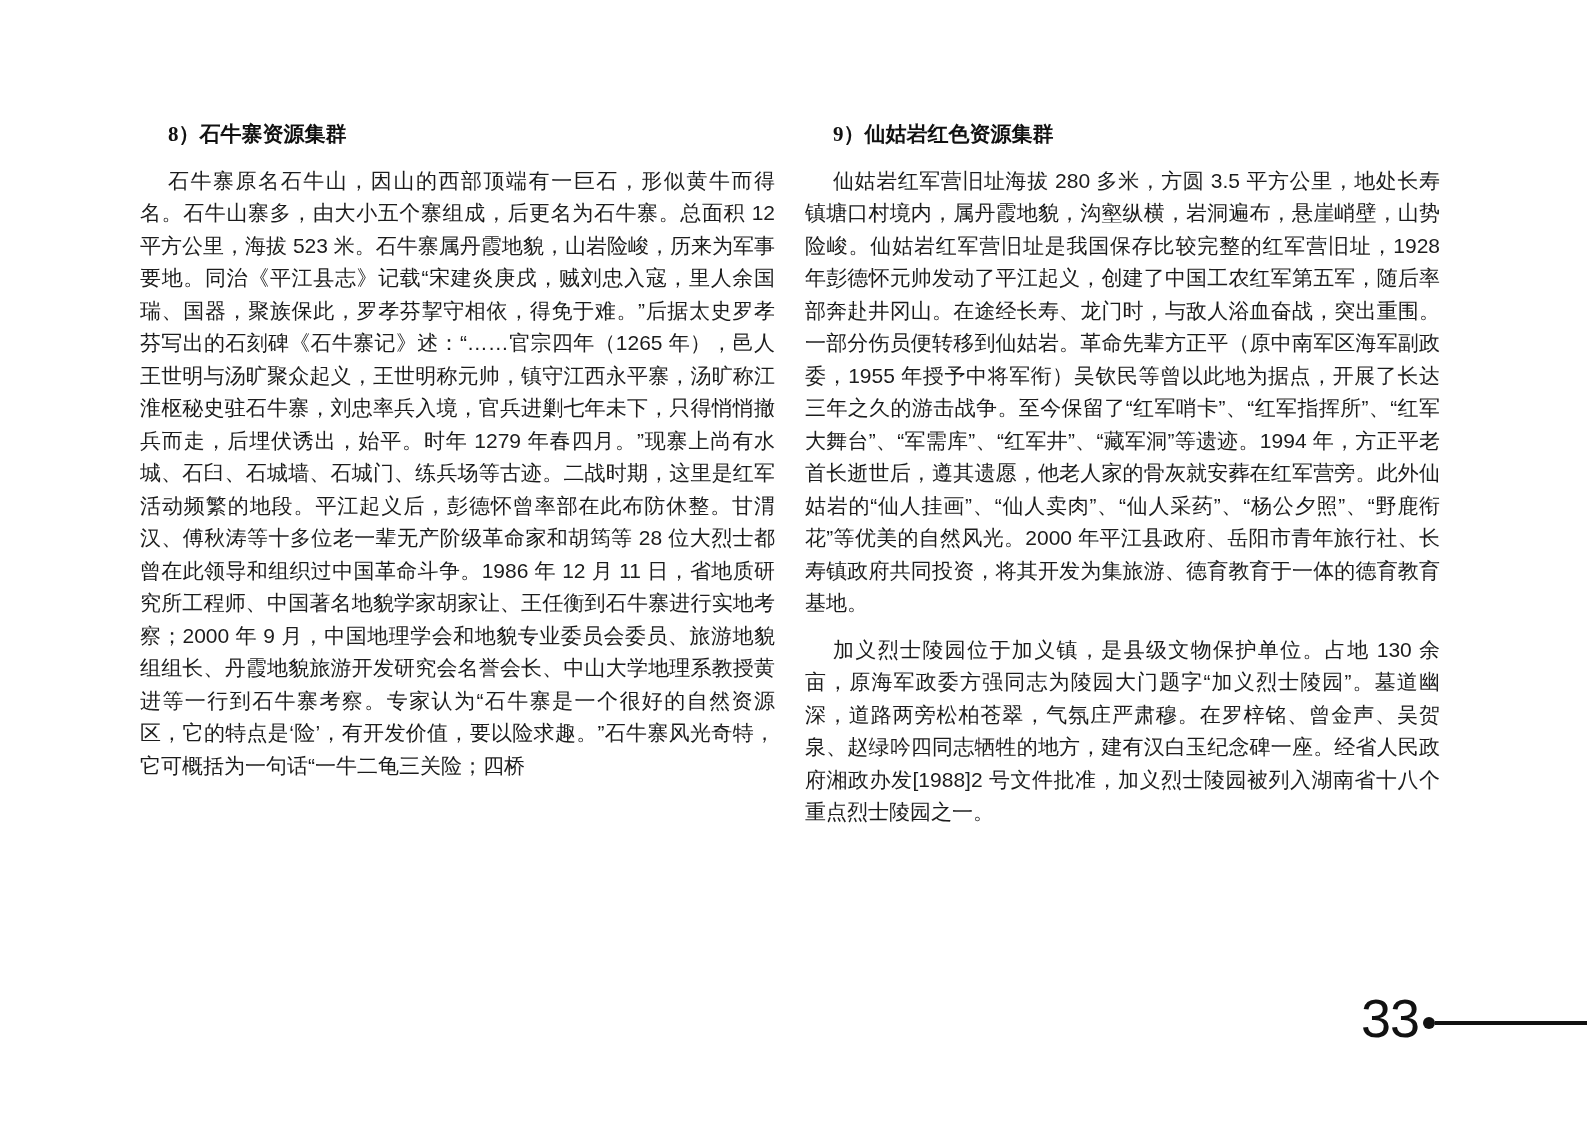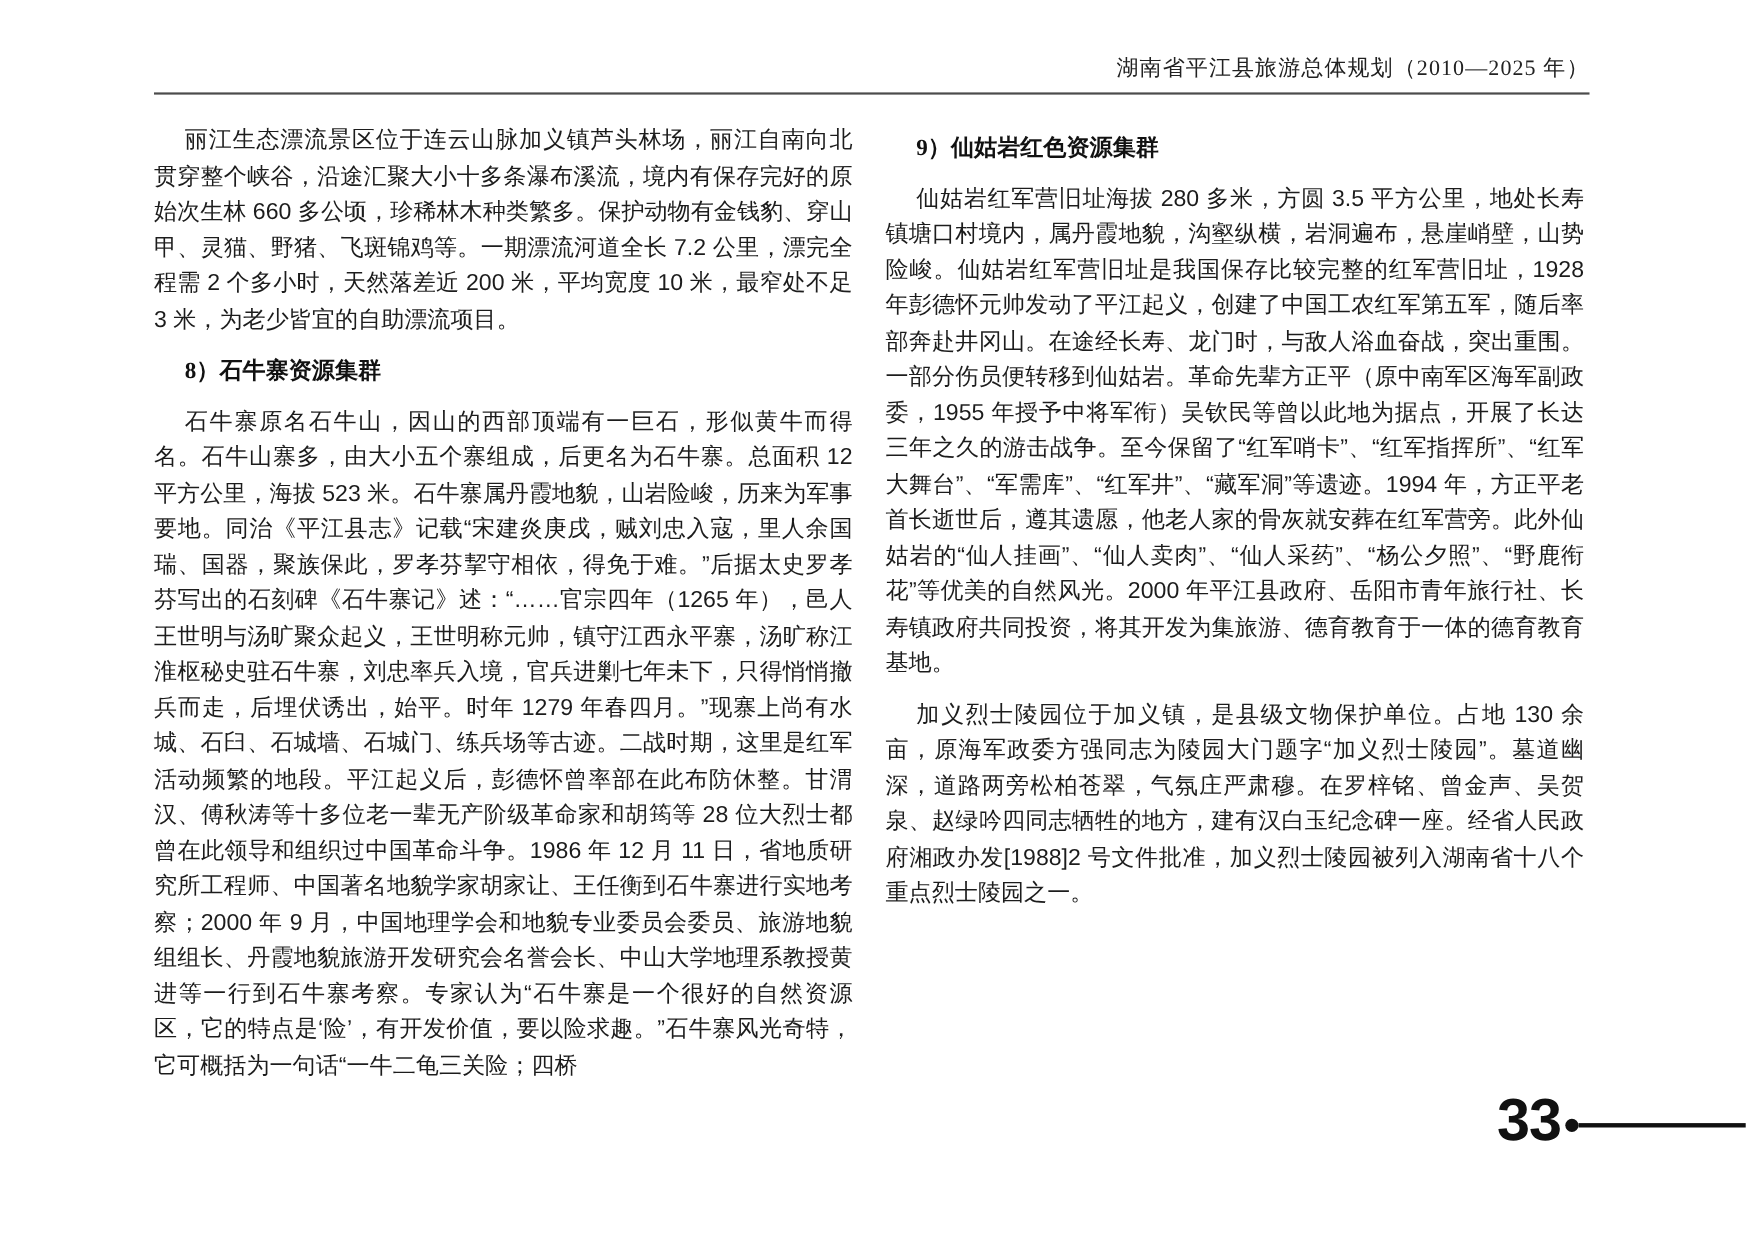--- a/index.html
+++ b/index.html
@@ -69,21 +69,20 @@
     right: 0;
     display: flex;
     align-items: center;
   }
   .page-number {
     font-family: "Liberation Sans", sans-serif;
     font-size: 54px;
     line-height: 54px;
     color: #111111;
     letter-spacing: -1px;
-    font-weight: bold;
   }
   .footer-dot {
     width: 12px;
     height: 12px;
     border-radius: 50%;
     background: #111111;
     margin-left: 4px;
     margin-top: 10px;
   }
   .footer-rule {
@@ -91,28 +90,24 @@
     height: 4px;
     background: #111111;
     margin-top: 10px;
   }
 </style>
 </head>
 <body>
 
 <div class="page">
 
-  <div class="page-header">
-    <span class="header-title">湖南省平江县旅游总体规划（2010—2025 年）</span>
-  </div>
 
   <div class="content">
 
     <div class="column">
-      <p class="para">丽江生态漂流景区位于连云山脉加义镇芦头林场，丽江自南向北贯穿整个峡谷，沿途汇聚大小十多条瀑布溪流，境内有保存完好的原始次生林 660 多公顷，珍稀林木种类繁多。保护动物有金钱豹、穿山甲、灵猫、野猪、飞斑锦鸡等。一期漂流河道全长 7.2 公里，漂完全程需 2 个多小时，天然落差近 200 米，平均宽度 10 米，最窄处不足 3 米，为老少皆宜的自助漂流项目。</p>
       <h3 class="section-heading">8）石牛寨资源集群</h3>
       <p class="para">石牛寨原名石牛山，因山的西部顶端有一巨石，形似黄牛而得名。石牛山寨多，由大小五个寨组成，后更名为石牛寨。总面积 12 平方公里，海拔 523 米。石牛寨属丹霞地貌，山岩险峻，历来为军事要地。同治《平江县志》记载“宋建炎庚戌，贼刘忠入寇，里人余国瑞、国器，聚族保此，罗孝芬挈守相依，得免于难。”后据太史罗孝芬写出的石刻碑《石牛寨记》述：“……官宗四年（1265 年），邑人王世明与汤旷聚众起义，王世明称元帅，镇守江西永平寨，汤旷称江淮枢秘史驻石牛寨，刘忠率兵入境，官兵进剿七年未下，只得悄悄撤兵而走，后埋伏诱出，始平。时年 1279 年春四月。”现寨上尚有水城、石臼、石城墙、石城门、练兵场等古迹。二战时期，这里是红军活动频繁的地段。平江起义后，彭德怀曾率部在此布防休整。甘渭汉、傅秋涛等十多位老一辈无产阶级革命家和胡筠等 28 位大烈士都曾在此领导和组织过中国革命斗争。1986 年 12 月 11 日，省地质研究所工程师、中国著名地貌学家胡家让、王任衡到石牛寨进行实地考察；2000 年 9 月，中国地理学会和地貌专业委员会委员、旅游地貌组组长、丹霞地貌旅游开发研究会名誉会长、中山大学地理系教授黄进等一行到石牛寨考察。专家认为“石牛寨是一个很好的自然资源区，它的特点是‘险’，有开发价值，要以险求趣。”石牛寨风光奇特，它可概括为一句话“一牛二龟三关险；四桥</p>
     </div>
 
     <div class="column">
       <h3 class="section-heading">9）仙姑岩红色资源集群</h3>
       <p class="para">仙姑岩红军营旧址海拔 280 多米，方圆 3.5 平方公里，地处长寿镇塘口村境内，属丹霞地貌，沟壑纵横，岩洞遍布，悬崖峭壁，山势险峻。仙姑岩红军营旧址是我国保存比较完整的红军营旧址，1928 年彭德怀元帅发动了平江起义，创建了中国工农红军第五军，随后率部奔赴井冈山。在途经长寿、龙门时，与敌人浴血奋战，突出重围。一部分伤员便转移到仙姑岩。革命先辈方正平（原中南军区海军副政委，1955 年授予中将军衔）吴钦民等曾以此地为据点，开展了长达三年之久的游击战争。至今保留了“红军哨卡”、“红军指挥所”、“红军大舞台”、“军需库”、“红军井”、“藏军洞”等遗迹。1994 年，方正平老首长逝世后，遵其遗愿，他老人家的骨灰就安葬在红军营旁。此外仙姑岩的“仙人挂画”、“仙人卖肉”、“仙人采药”、“杨公夕照”、“野鹿衔花”等优美的自然风光。2000 年平江县政府、岳阳市青年旅行社、长寿镇政府共同投资，将其开发为集旅游、德育教育于一体的德育教育基地。</p>
       <p class="para">加义烈士陵园位于加义镇，是县级文物保护单位。占地 130 余亩，原海军政委方强同志为陵园大门题字“加义烈士陵园”。墓道幽深，道路两旁松柏苍翠，气氛庄严肃穆。在罗梓铭、曾金声、吴贺泉、赵绿吟四同志牺牲的地方，建有汉白玉纪念碑一座。经省人民政府湘政办发[1988]2 号文件批准，加义烈士陵园被列入湖南省十八个重点烈士陵园之一。</p>
     </div>
 

